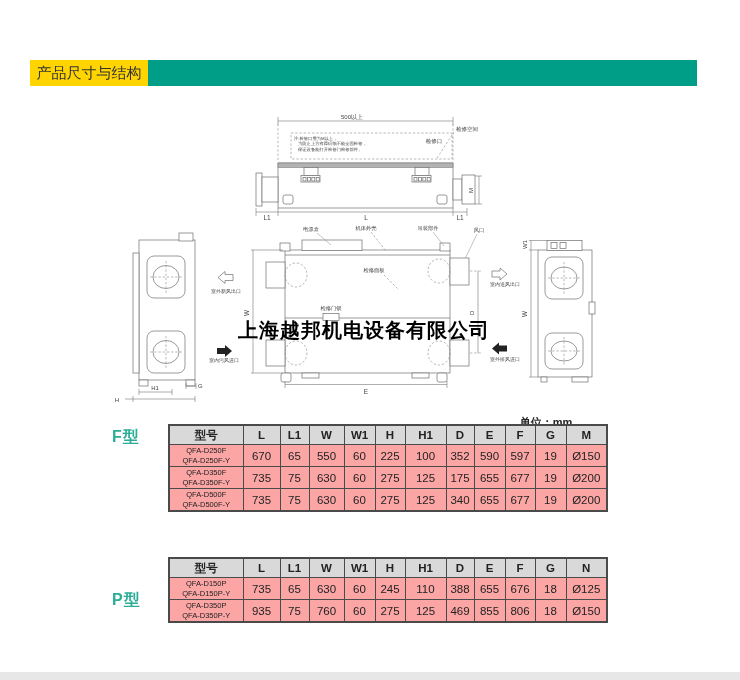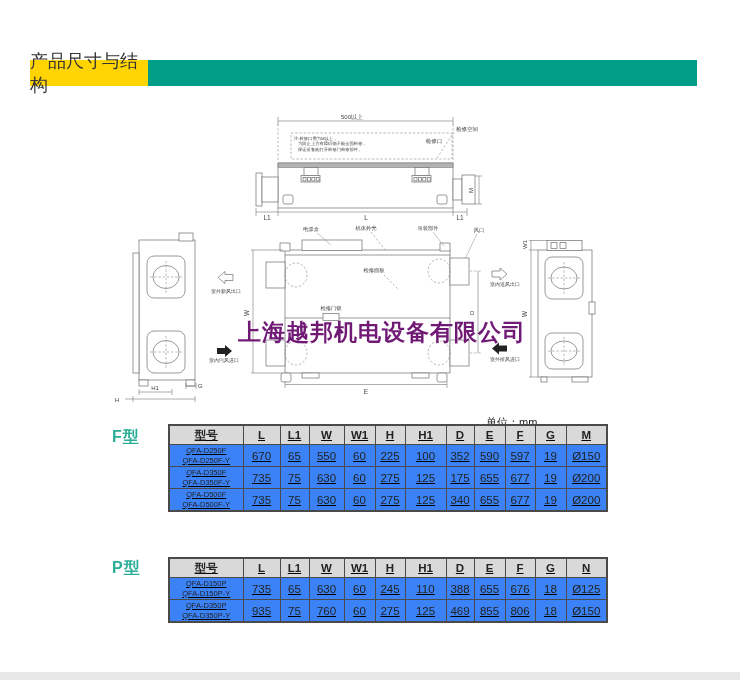--- a/index.html
+++ b/index.html
@@ -1,40 +1,40 @@
 <!DOCTYPE html>
 <html><head>
 <meta charset="utf-8">
 <style>
   html,body{margin:0;padding:0;background:#fff;}
   #page{position:relative;width:740px;height:680px;background:#ffffff;overflow:hidden;
         font-family:"Liberation Sans",sans-serif;}
   
   .banner-label{position:absolute;left:30px;top:60px;width:118px;height:26px;
     display:flex;align-items:center;justify-content:center;
-    font-size:18px;color:#333;}
+    font-size:15px;color:#333;}
   .banner-bar{position:absolute;left:148px;top:60px;width:549px;height:26px;}
   
   .type-label{position:absolute;left:112px;font-size:16px;font-weight:bold;letter-spacing:1px;}
   #f-label{top:427px}
   #p-label{top:558px}
-  .unit-note{position:absolute;top:415px;left:486px;width:120px;text-align:left;
-    font-size:11px;font-weight:normal;color:#222;}
+  .unit-note{position:absolute;top:415px;left:486px;width:120px;text-align:center;
+    font-size:11px;font-weight:bold;color:#222;}
   
   .spec-table{position:absolute;left:168px;border-collapse:collapse;table-layout:fixed;
-    border:2px solid #4a4a4a;background:#3b82f6;text-decoration:underline;}
+    border:2px solid #4a4a4a;background:#fca5a5;}
   #f-table{top:424px}
   #p-table{top:557px}
   .spec-table th,.spec-table td{border:1px solid #4a4a4a;text-align:center;padding:0;color:#222;overflow:hidden;}
   .spec-table th{height:18px;background:#d9d9d9;font-size:11.5px;font-weight:bold;}
   .spec-table td{height:21px;font-size:11.5px;}
   .spec-table td.model{font-size:7.5px;line-height:1.3;white-space:pre-line;}
   
   .watermark{position:absolute;left:238px;top:317px;z-index:5;
-    font-family:"Liberation Serif",serif;font-size:23px;font-weight:bold;color:#701a75;
+    font-family:"Liberation Serif",serif;font-size:20px;font-weight:bold;color:#000000;
     letter-spacing:1px;white-space:nowrap;}
   
   #drawing{position:absolute;left:100px;top:105px;}
   #drawing text{font-family:"Liberation Sans",sans-serif;fill:#444;}
   .ln{stroke:#6e6e6e;stroke-width:.7;fill:none}
   .fw{fill:#fff;stroke:#6e6e6e;stroke-width:.7}
   .gy{fill:#b3b3b3;stroke:#6e6e6e;stroke-width:.5}
   .ds{stroke:#8a8a8a;stroke-width:.6;fill:none;stroke-dasharray:2.4,1.8}
   .dim{stroke:#777;stroke-width:.6;fill:none}
   .ldr{stroke:#8a8a8a;stroke-width:.5;fill:none}
@@ -305,21 +305,21 @@
           <td>125</td>
           <td>340</td>
           <td>655</td>
           <td>677</td>
           <td>19</td>
           <td>Ø200</td>
         </tr>
       </tbody>
     </table>
 
-  <div class="type-label" id="p-label" style="color: rgb(43, 173, 151);">P型</div>
+  <div class="type-label" id="p-label" style="color: rgb(43, 173, 151); margin-top: 32px;">P型</div>
   <table class="spec-table" id="p-table">
       <colgroup>
         <col style="width: 74px;">
         <col style="width: 37px;">
         <col style="width: 29px;">
         <col style="width: 35px;">
         <col style="width: 31px;">
         <col style="width: 30px;">
         <col style="width: 41px;">
         <col style="width: 28px;">

